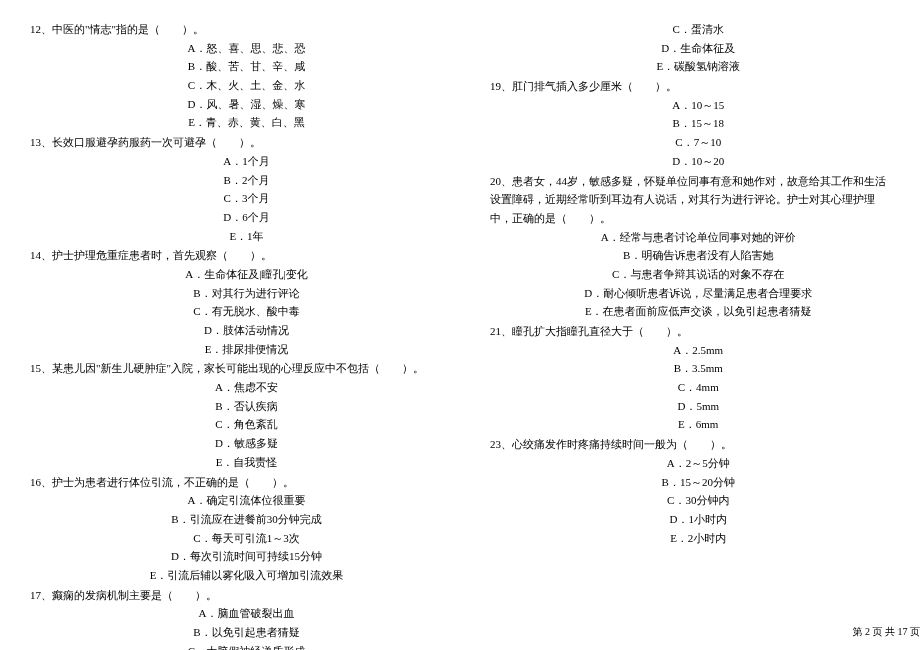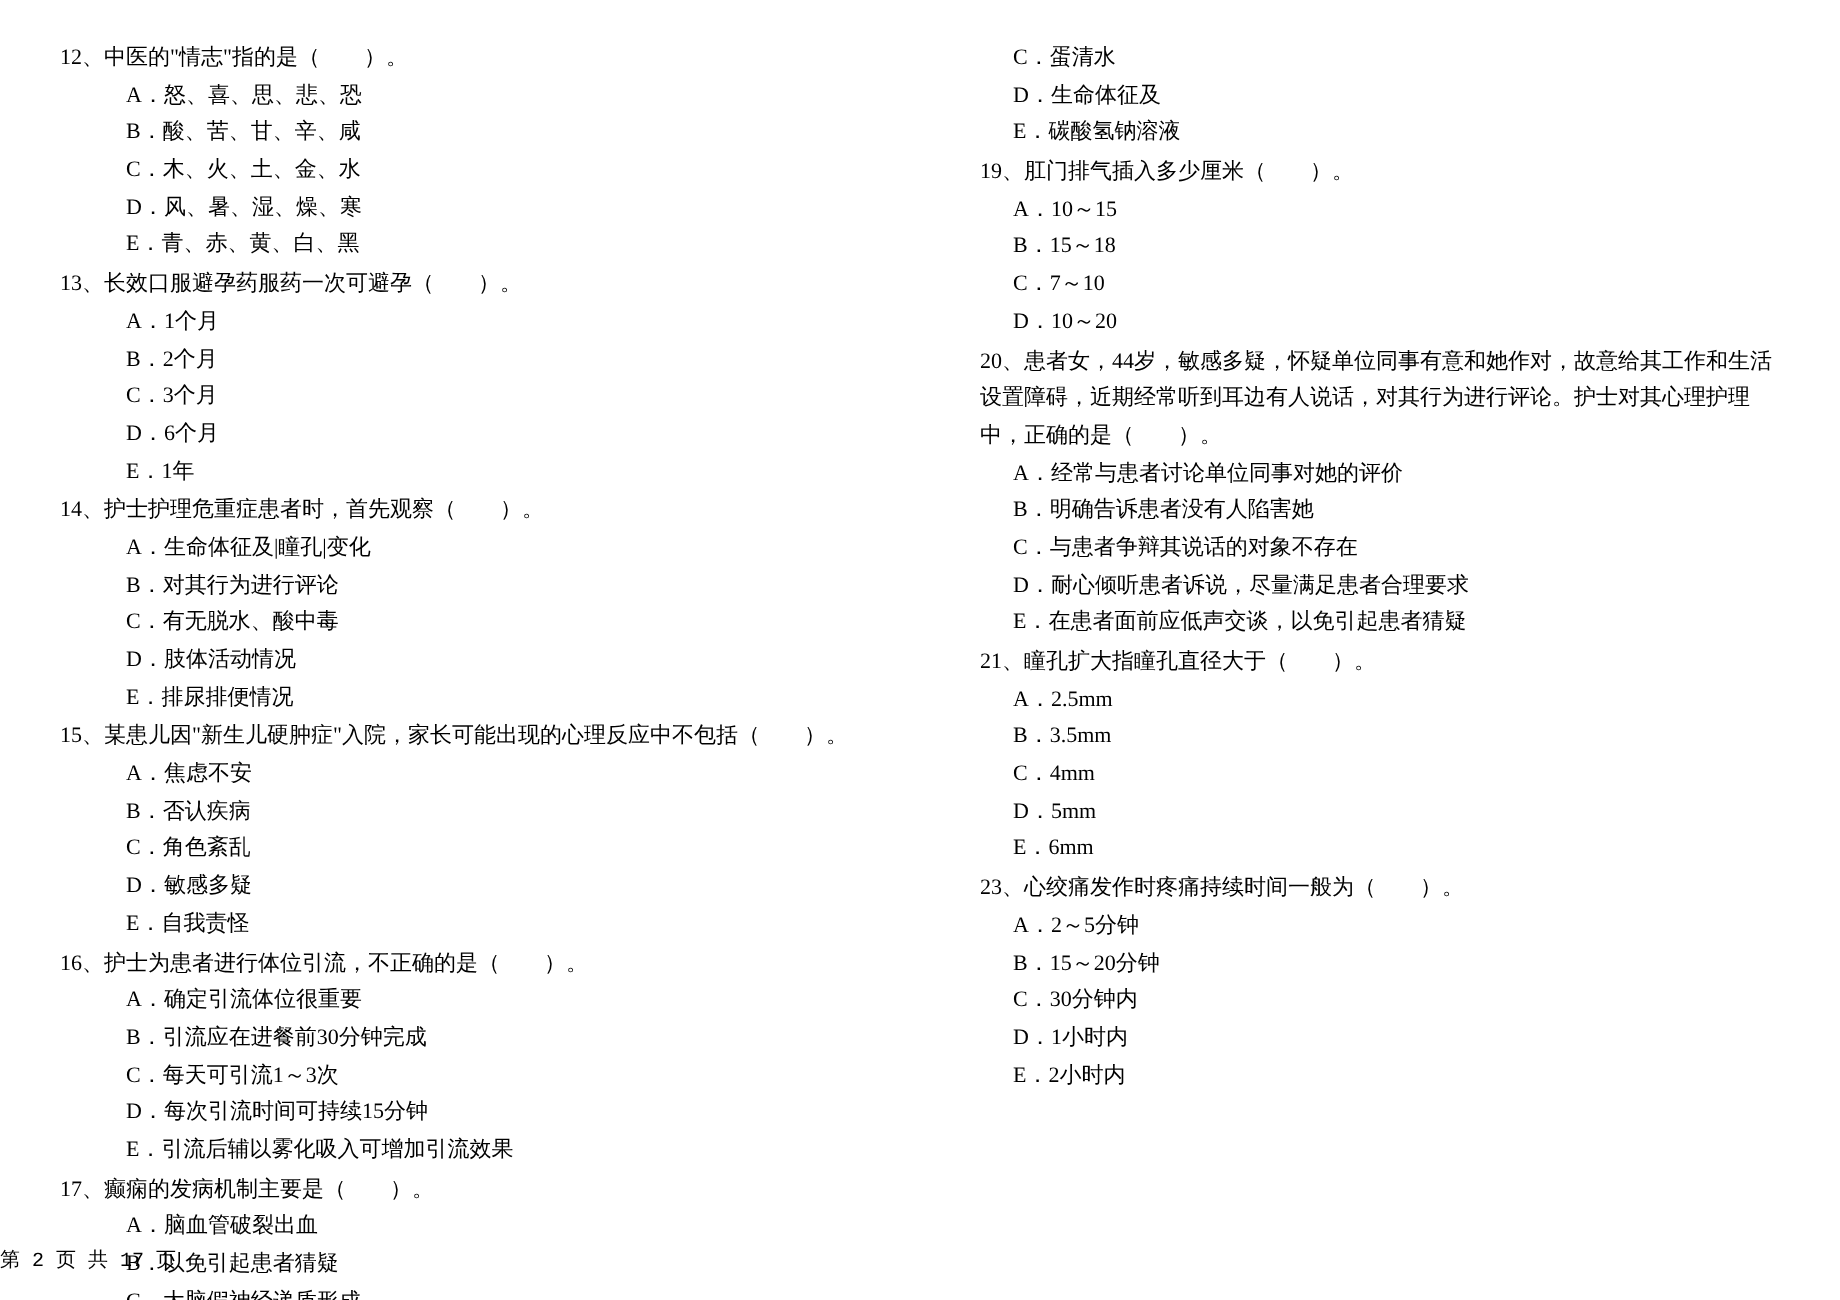--- a/index.html
+++ b/index.html
@@ -27,35 +27,35 @@
     }
     .question {
       margin-bottom: 1px;
     }
     .q-text {
       text-indent: 0;
       word-wrap: break-word;
     }
     .options {
       padding-left: 3em;
+      text-align: center;
     }
     .option {
       display: block;
     }
     .options-right {
       padding-left: 1.5em;
     }
     .footer {
       position: absolute;
       bottom: 10px;
       left: 0;
       right: 0;
-      text-align: left;
+      text-align: right;
       font-size: 10px;
-      font-family: Liberation Mono, monospace;
     }
   </style>
 </head>
 <body>
 
 <div class="columns">
   <div class="col" id="left-col">
       <div class="question">
         <div class="q-text">12、中医的"情志"指的是（　　）。</div>
         <div class="options">

